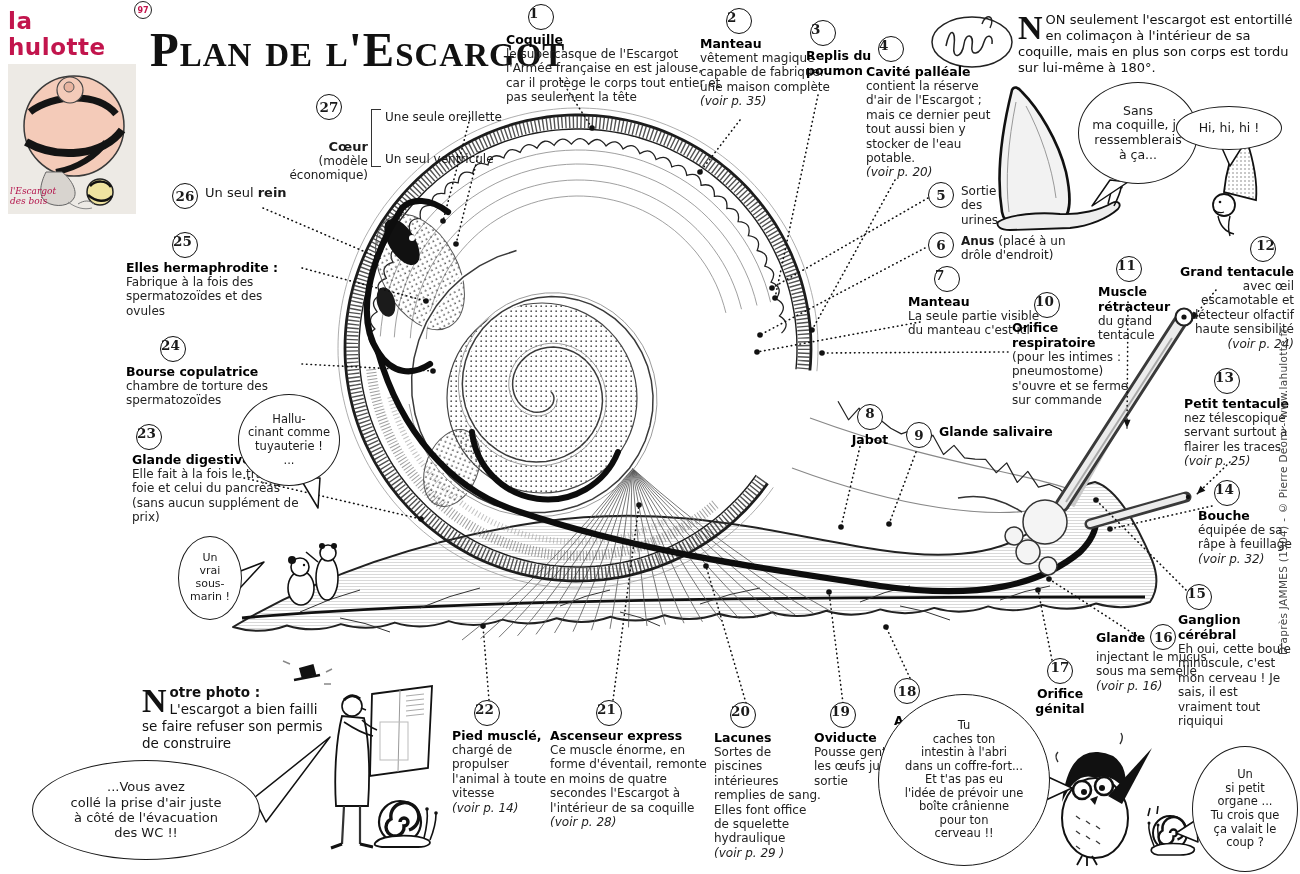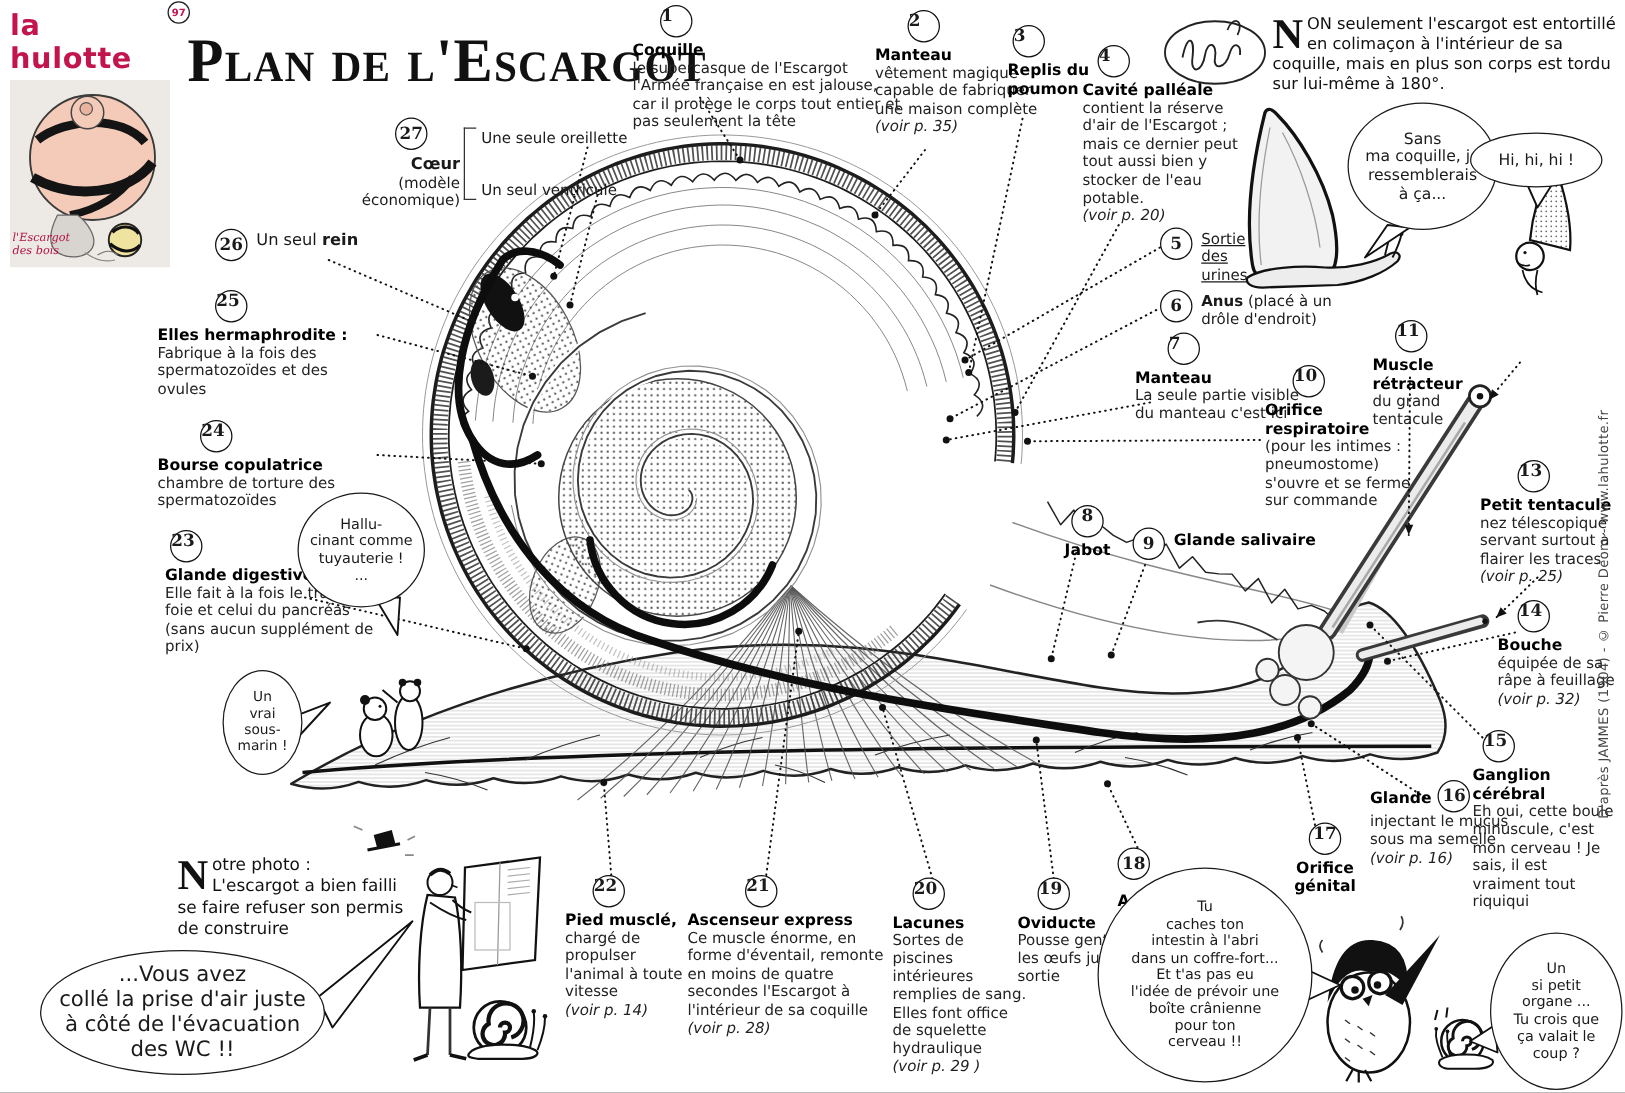--- a/index.html
+++ b/index.html
@@ -34,42 +34,42 @@
         font-size:13.5px;background:#fff;box-sizing:border-box;flex:none;}
   .callout{position:absolute;font-size:12px;line-height:1.2;}
   .callout .ltitle{font-weight:bold;font-size:12.5px;color:#000;}
   .callout .ldesc{color:#222;}
   .callout .lpage{font-style:italic;color:#222;}
   .callout.center{text-align:center;}
   .callout.rightal{text-align:right;}
   .callout.row{display:flex;align-items:flex-start;gap:7px;}
   .callout.row .btxt{padding-top:2px;}
   .callout .inline-desc{display:inline;font-weight:normal;}
-  .callout .plain{font-weight:normal;text-decoration:underline;}
+  .callout .plain{font-weight:normal;}
   .badge-top{display:block;margin-bottom:2px;}
 
   
   .heart{position:absolute;display:flex;align-items:center;font-size:12px;}
   .heart-left{text-align:right;width:118px;}
-  .heart-left .badge{margin-bottom:4px;margin-right:26px;}
+  .heart-left .badge{margin-bottom:19px;margin-right:26px;}
   .heart-title{font-weight:bold;font-size:13px;}
   .heart-sub{font-size:12px;}
   .bracket{width:9px;height:56px;border:1.5px solid #333;border-right:none;margin:0 4px 0 3px;}
   .heart-items>div{white-space:nowrap;}
   .heart-items>div+div{margin-top:28px;}
 
   
   .bubble{position:absolute;border:1.7px solid #1a1a1a;border-radius:50%;background:#fff;
         display:flex;align-items:center;justify-content:center;text-align:center;
         font-size:12.5px;line-height:1.18;z-index:3;padding:6px;box-sizing:border-box;}
   .bubble span{white-space:pre-line;}
 
   .photo-note{position:absolute;left:142px;top:684px;width:190px;font-size:13.5px;line-height:1.25;color:#111;}
   .photo-note .dropcap{float:left;font-size:34px;line-height:0.8;font-weight:bold;font-family:"Liberation Serif",serif;margin:3px 3px 0 0;}
-  .photo-note b{font-weight:normal;}
+  .photo-note b{font-weight:bold;}
 </style>
 </head>
 <body>
 
 <div id="canvas">
 
   <svg id="art" width="1300" height="874" viewBox="0 0 1300 874">
     <defs>
       <pattern id="dots" width="5" height="5" patternUnits="userSpaceOnUse">
           <circle cx="1.2" cy="1.2" r="0.9" fill="#555"></circle>
@@ -416,20 +416,26 @@
       <div class="ltitle">Orifice respiratoire</div>
       <div class="ldesc">(pour les intimes : pneumostome) s'ouvre et se ferme sur commande</div>
     </div>
 
     <div class="callout" style="left:1098px;top:256px;width:98px;">
       <span class="badge badge-top" style="margin-left:18px;">11</span>
       <div class="ltitle">Muscle rétracteur</div>
       <div class="ldesc">du grand tentacule</div>
     </div>
 
+    <div class="callout rightal" style="left:1164px;top:236px;width:130px;">
+      <span class="badge badge-top" style="margin-left:86px;">12</span>
+      <div class="ltitle">Grand tentacule</div>
+      <div class="ldesc">avec œil escamotable et détecteur olfactif haute sensibilité</div>
+      <div class="lpage">(voir p. 24)</div>
+    </div>
 
     <div class="callout" style="left:1184px;top:368px;width:110px;">
       <span class="badge badge-top" style="margin-left:30px;">13</span>
       <div class="ltitle">Petit tentacule</div>
       <div class="ldesc">nez télescopique servant surtout à flairer les traces</div>
       <div class="lpage">(voir p. 25)</div>
     </div>
 
     <div class="callout" style="left:1198px;top:480px;width:98px;">
       <span class="badge badge-top" style="margin-left:16px;">14</span>
@@ -533,21 +539,21 @@
         <span>Tu
 caches ton
 intestin à l'abri
 dans un coffre-fort...
 Et t'as pas eu
 l'idée de prévoir une
 boîte crânienne
 pour ton
 cerveau !!</span>
       </div>
-    <div class="bubble" style="left:32px;top:760px;width:228px;height:100px;font-size:17px;">
+    <div class="bubble" style="left:32px;top:760px;width:228px;height:100px;font-size:13px;">
         <span>...Vous avez
 collé la prise d'air juste
 à côté de l'évacuation
 des WC !!</span>
       </div>
     <div class="bubble" style="left:1192px;top:746px;width:106px;height:126px;font-size:11.5px;">
         <span>Un
 si petit
 organe ...
 Tu crois que

